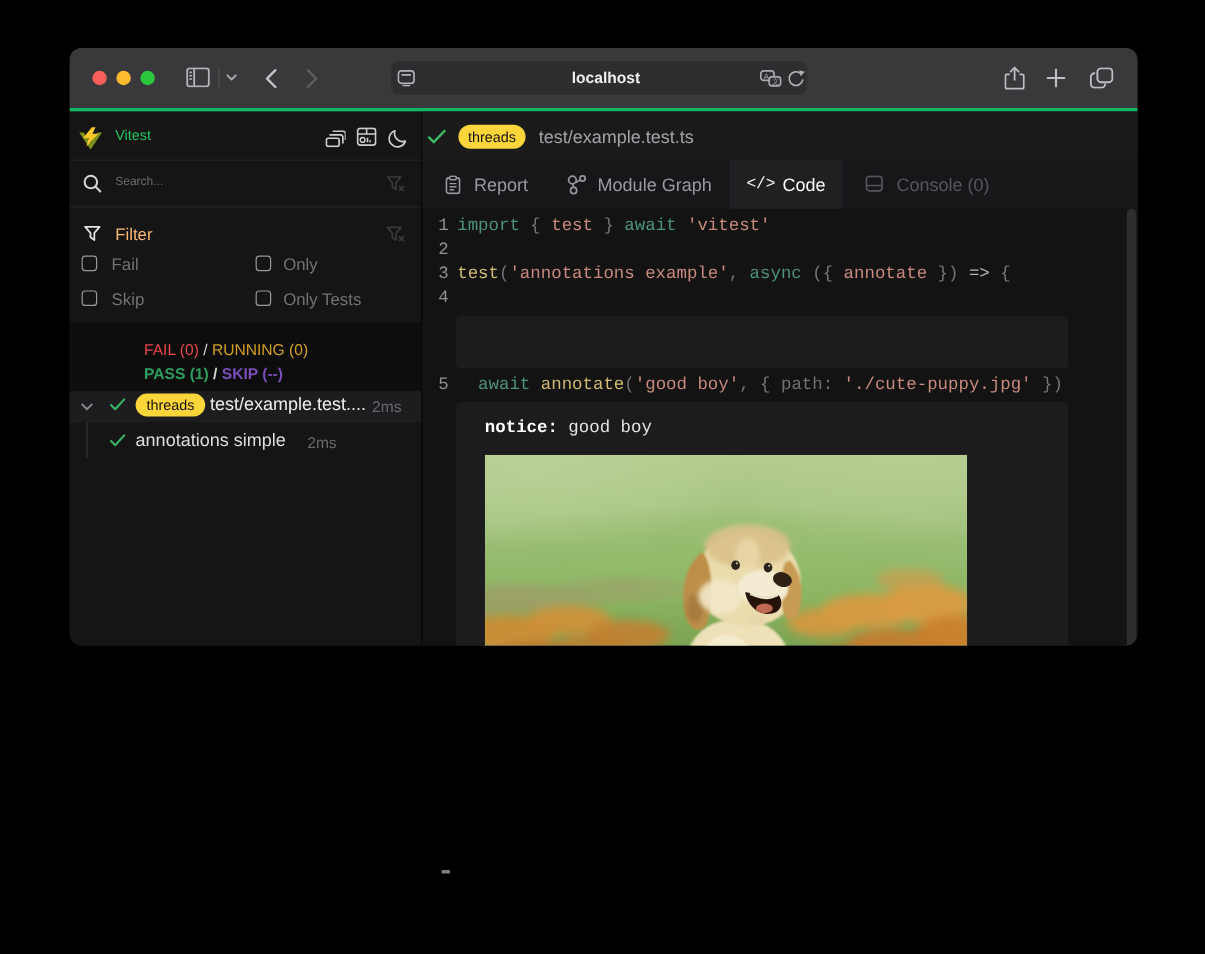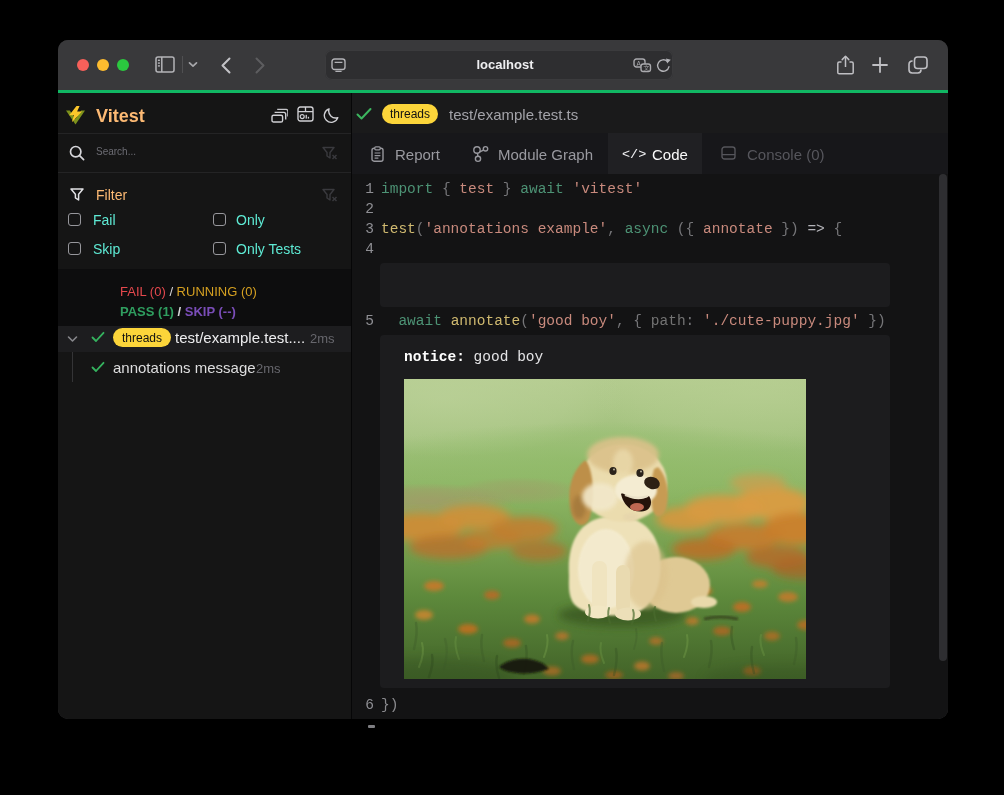--- a/index.html
+++ b/index.html
@@ -1,29 +1,29 @@
 <!DOCTYPE html>
 <html><head><meta charset="utf-8"><style>
 *{margin:0;padding:0;box-sizing:border-box}
 html,body{width:1004px;height:795px;background:#000;overflow:hidden;font-family:"Liberation Sans",sans-serif}
 .abs{position:absolute}
-#win{position:absolute;left:58px;top:40px;width:890px;height:679px;border-radius:10px;background:#151515;overflow:hidden;box-shadow:inset 0 0 0 1px #2c2c2e}
+#win{position:absolute;left:58px;top:40px;width:890px;height:498px;border-radius:10px;background:#151515;overflow:hidden;box-shadow:inset 0 0 0 1px #2c2c2e}
 #titlebar{position:absolute;left:0;top:0;width:890px;height:50px;background:#39393b}
 .dot{position:absolute;top:18.5px;width:12px;height:12px;border-radius:50%}
 #greenline{position:absolute;left:0;top:50px;width:890px;height:2.5px;background:#11b763}
 #sidebar{position:absolute;left:0;top:52.5px;width:293px;height:626.5px;background:#151515}
 #main{position:absolute;left:294px;top:52.5px;width:596px;height:626.5px;background:#131314}
 .vdiv{position:absolute;left:293px;top:52.5px;width:1px;height:626.5px;background:#060607}
 .hdiv{position:absolute;left:0;width:293px;height:1px;background:#242425}
 .k{color:#4d9375}.s{color:#c98a7d}.f{color:#d0ba70}.p{color:#757578}.r{color:#737373}.w{color:#b5b5ba}
 .gut{position:absolute;width:22px;text-align:right;color:#8f8f94;font-family:"Liberation Mono",monospace;font-size:14.5px;line-height:20px}
 .cl{position:absolute;left:29px;font-family:"Liberation Mono",monospace;font-size:14.5px;line-height:20px;white-space:pre}
 .notice{position:absolute;left:28px;width:510px;background:#1c1c1e;border-radius:4px}
 .cb{position:absolute;width:13px;height:13px;border:1.5px solid #97979c;border-radius:3px}
-.lbl{position:absolute;font-size:14px;color:#5eead4}
+.lbl{position:absolute;font-size:14px;color:#737373}
 svg{display:block}
 </style></head>
 <body>
 <div id="win">
   <div id="titlebar">
     <div class="dot" style="left:18.5px;background:#f7605a"></div>
     <div class="dot" style="left:38.5px;background:#fdbc2f"></div>
     <div class="dot" style="left:58.5px;background:#2bc83f"></div>
 
     <svg class="abs" style="left:97px;top:16px" width="20" height="17" viewBox="0 0 20 17">
@@ -77,21 +77,21 @@
       <path d="M4.6 5 H4.2 A3.2 3.2 0 0 0 1 8.2 V13.8 A3.2 3.2 0 0 0 4.2 17 H9.8 A3.2 3.2 0 0 0 13 13.8 V13.6" fill="none" stroke="#bfbfc3" stroke-width="1.6"></path>
     </svg>
   </div>
   <div id="greenline"></div>
   <div id="sidebar">
 
     <svg class="abs" style="left:7px;top:12px" width="21" height="21" viewBox="0 0 21 21">
       <polygon points="1,5.5 10.5,19.5 20,5.5 16.2,5.5 10.5,13.9 4.8,5.5" fill="#7d921c"></polygon>
       <polygon points="11.5,1 4.2,10.2 9,10.2 6.8,17.2 17,6.4 12.1,6.4 14.6,1" fill="#fcc72b"></polygon>
     </svg>
-    <div class="abs" style="left:38px;top:13.5px;font-size:18px;font-weight:700;color:#fdba74">Vitest</div>
+    <div class="abs" style="left:38px;top:13.5px;font-size:12px;font-weight:400;color:#22c55e">Vitest</div>
     <svg class="abs" style="left:213px;top:13px" width="17" height="17" viewBox="0 0 17 17">
       <rect x="1" y="9.2" width="10.6" height="6.8" rx="1.6" fill="none" stroke="#cfcfd3" stroke-width="1.4"></rect>
       <path d="M3.6 6.4 H13 A1.7 1.7 0 0 1 14.7 8.1 V13.6" fill="none" stroke="#cfcfd3" stroke-width="1.4"></path>
       <path d="M6.2 3.4 H15.2 A1.7 1.7 0 0 1 16.9 5.1 V10.6" fill="none" stroke="#cfcfd3" stroke-width="1.4" opacity="0.95"></path>
     </svg>
     <svg class="abs" style="left:239px;top:13.5px" width="17" height="16" viewBox="0 0 17 16">
       <rect x="1" y="1" width="15" height="14" rx="2.2" fill="none" stroke="#cfcfd3" stroke-width="1.4"></rect>
       <line x1="1" y1="5.6" x2="16" y2="5.6" stroke="#cfcfd3" stroke-width="1.3"></line>
       <line x1="8.5" y1="1" x2="8.5" y2="5.6" stroke="#cfcfd3" stroke-width="1.3"></line>
       <circle cx="5.2" cy="10.6" r="2" fill="none" stroke="#cfcfd3" stroke-width="1.2"></circle>
@@ -146,21 +146,21 @@
         <polyline points="1.5,6.5 5,10 12.5,1.8" fill="none" stroke="#35b35f" stroke-width="1.8" stroke-linecap="round" stroke-linejoin="round"></polyline>
       </svg>
     <div class="abs" style="left:55px;top:235.5px;width:58px;height:18.5px;border-radius:10px;background:#fcd53a"></div>
     <div class="abs" style="left:55px;top:238px;width:58px;text-align:center;font-size:12px;color:#111;font-weight:400">threads</div>
     <div class="abs" style="left:117px;top:236.5px;font-size:15px;color:#ededef">test/example.test....</div>
     <div class="abs" style="left:252px;top:238px;font-size:13px;color:#67676d">2ms</div>
     <div class="abs" style="left:14px;top:259px;width:1px;height:30px;background:#343436"></div>
     <svg class="abs" style="left:33px;top:268px" width="14" height="12" viewBox="0 0 14 12">
         <polyline points="1.5,6.5 5,10 12.5,1.8" fill="none" stroke="#35b35f" stroke-width="1.8" stroke-linecap="round" stroke-linejoin="round"></polyline>
       </svg>
-    <div class="abs" style="left:55px;top:266px;font-size:15px;color:#dededf">annotations message</div>
+    <div class="abs" style="left:55px;top:266px;font-size:15px;color:#dededf">annotations simple</div>
     <div class="abs" style="left:198px;top:268px;font-size:13px;color:#67676d">2ms</div>
   </div>
   <div class="vdiv"></div>
   <div id="main">
 
     <div class="abs" style="left:0;top:0;width:596px;height:40.5px;background:#1a1a1b"></div>
     <svg class="abs" style="left:4px;top:14px" width="16" height="14" viewBox="0 0 16 14">
         <polyline points="1.5,7.5 5.5,11.5 14.5,2" fill="none" stroke="#3cb65f" stroke-width="2" stroke-linecap="round" stroke-linejoin="round"></polyline>
       </svg>
     <div class="abs" style="left:30px;top:11.5px;width:56px;height:20px;border-radius:11px;background:#fcd53a"></div>

